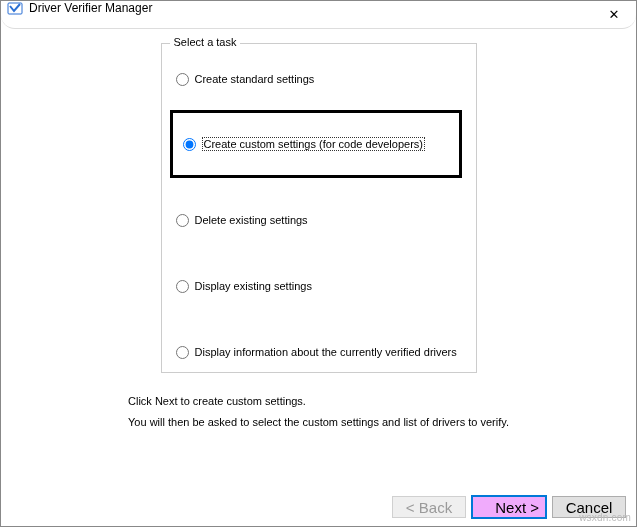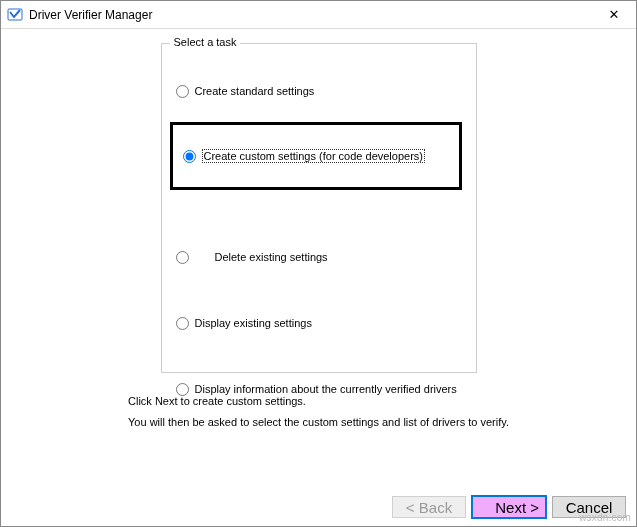--- a/index.html
+++ b/index.html
@@ -17,24 +17,25 @@
       width: 637px;
       height: 527px;
       border: 1px solid #888;
       background: #fff;
       display: flex;
       flex-direction: column;
     }
     .titlebar {
       height: 28px;
       display: flex;
-      align-items: center;
+      align-items: flex-start;
       padding: 0 2px 0 6px;
       border-bottom: 1px solid #ddd;
       font-size: 12px;
+      border-radius: 14px;
     }
     .titlebar .icon {
       width: 16px; height: 16px;
       margin-right: 6px;
       display: flex; align-items: center; justify-content: center;
     }
     .titlebar .title { flex: 1; }
     .close-btn {
       width: 40px; height: 26px;
       display: flex; align-items: center; justify-content: center;
@@ -65,33 +66,33 @@
       display: flex;
       align-items: center;
       height: 18px;
       margin: 0;
     }
     .option input[type=radio] {
       margin: 0 6px 0 0;
       width: 13px; height: 13px;
     }
     .option label { cursor: default; }
-    .opt-standard { margin-top: 20px; }
+    .opt-standard { margin-top: 8px; }
     .opt-custom-wrap {
       border: 3px solid #000;
       padding: 22px 10px;
       margin-top: 22px;
       margin-left: -6px;
       width: 292px;
     }
     .opt-custom label {
       border: 1px dotted #333;
       padding: 0 1px;
     }
-    .opt-delete { margin-top: 58px; gap: 20px; }
+    .opt-delete { margin-top: 33px; }
     .opt-display { margin-top: 48px; }
     .opt-info { margin-top: 48px; }
     .instructions {
       margin-top: 18px;
       line-height: 1.9;
     }
     .button-row {
       display: flex;
       justify-content: flex-end;
       gap: 6px;

